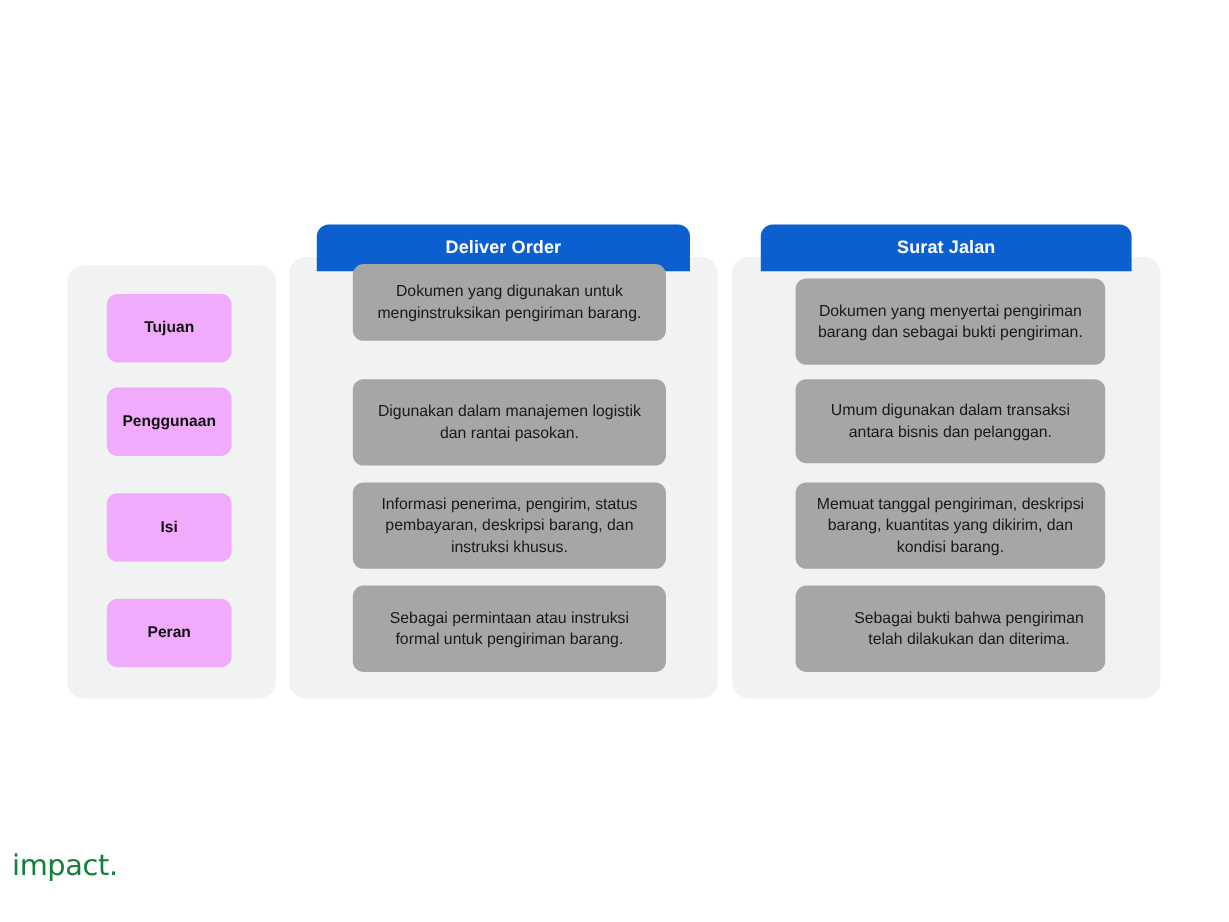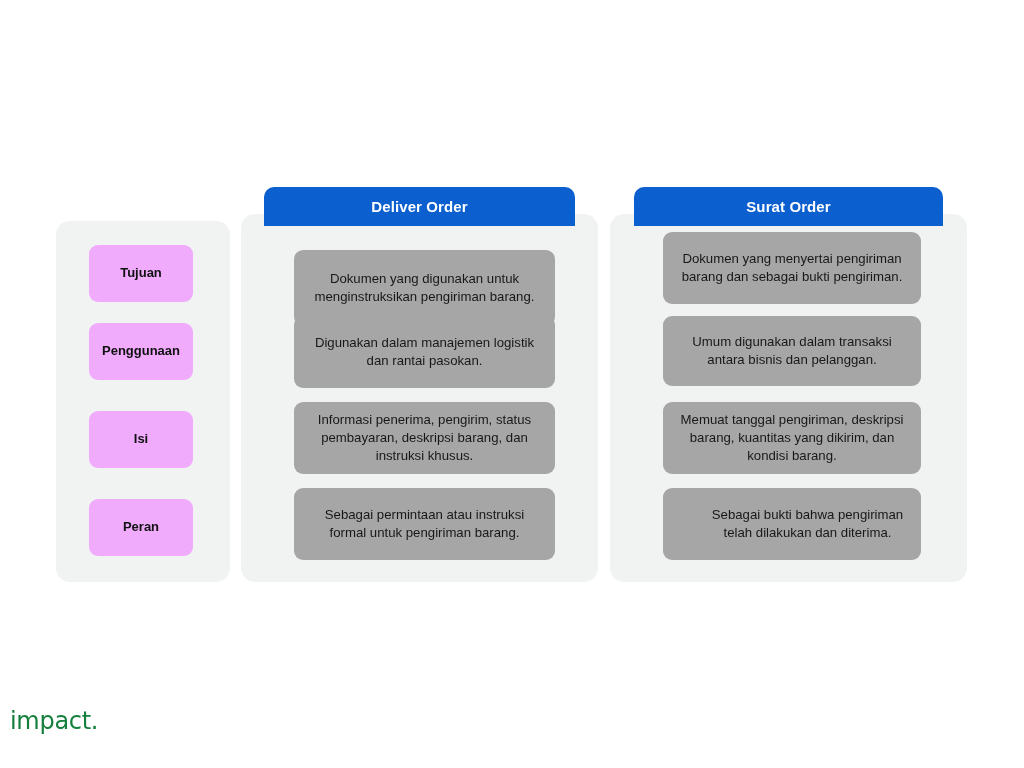--- a/index.html
+++ b/index.html
@@ -88,21 +88,21 @@
     justify-content: center;
     text-align: center;
     color: #181818;
     font-size: 13.2px;
     line-height: 1.35;
     padding: 6px 12px;
   }
 
   
   .c1 { left: 294px; width: 261px; }
-  .c1.r0 { top: 250px; height: 76px; }
+  .c1.r0 { top: 220px; height: 64px; }
   .c1.r1 { top: 316px; height: 72px; }
   .c1.r2 { top: 402px; height: 72px; }
   .c1.r3 { top: 488px; height: 72px; }
 
   
   .c2 { left: 663px; width: 258px; }
   .c2.r0 { top: 232px; height: 72px; text-align: center; }
   .c2.r1 { top: 316px; height: 70px; }
   .c2.r2 { top: 402px; height: 72px; }
   .c2.r3 { top: 488px; height: 72px; padding-left: 43px; }
@@ -154,21 +154,21 @@
   <div class="content-cell c1 r2">
     <span>Informasi penerima, pengirim, status pembayaran, deskripsi barang, dan instruksi khusus.</span>
   </div>
   <div class="content-cell c1 r3">
     <span>Sebagai permintaan atau instruksi formal untuk pengiriman barang.</span>
   </div>
 
   <div class="panel" id="panel-col-2"></div>
 
   <div class="col-header" id="header-col-2">
-    <span>Surat Order</span>
+    <span>Surat Jalan</span>
   </div>
 
   <div class="content-cell c2 r0">
     <span>Dokumen yang menyertai pengiriman barang dan sebagai bukti pengiriman.</span>
   </div>
   <div class="content-cell c2 r1">
     <span>Umum digunakan dalam transaksi antara bisnis dan pelanggan.</span>
   </div>
   <div class="content-cell c2 r2">
     <span>Memuat tanggal pengiriman, deskripsi barang, kuantitas yang dikirim, dan kondisi barang.</span>

